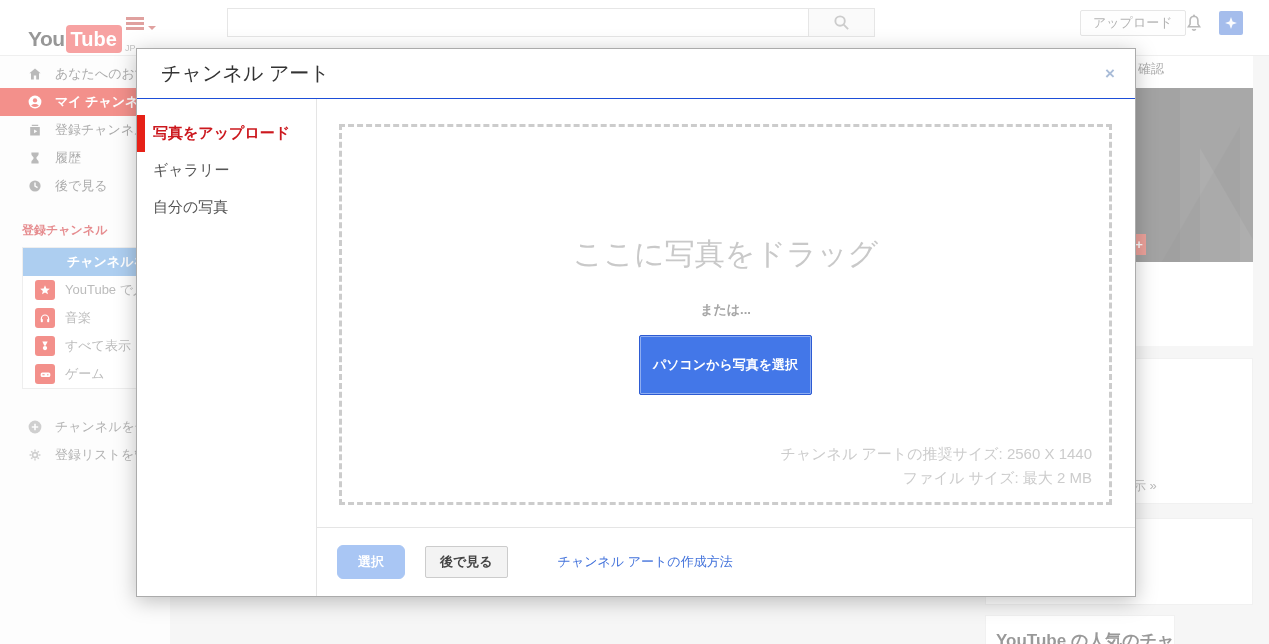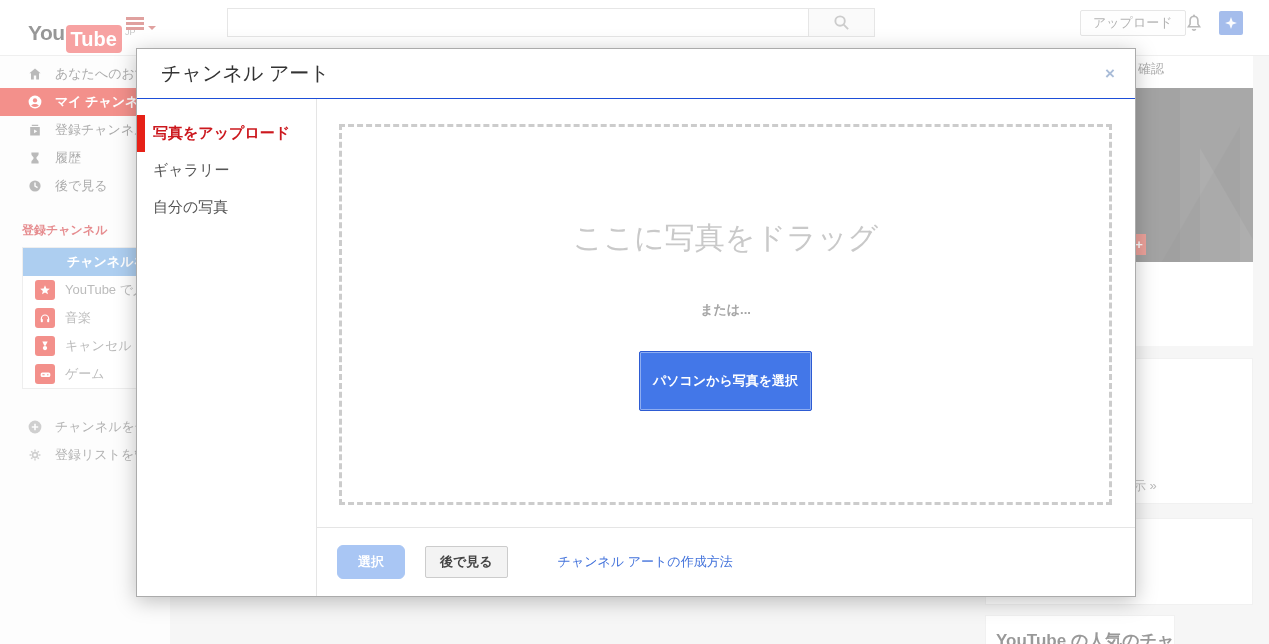--- a/index.html
+++ b/index.html
@@ -2,21 +2,21 @@
 <html><head>
 <meta charset="utf-8">
 <style>
   * { margin:0; padding:0; box-sizing:border-box; }
   html,body { width:1269px; height:644px; }
   body { font-family:"Liberation Sans", sans-serif; background:#ececec; overflow:hidden; }
   #stage { position:relative; width:1269px; height:644px; background:#ececec; overflow:hidden; }
 
   
   .topbar { position:absolute; left:0; top:0; width:1269px; height:56px; background:#fff; border-bottom:1px solid #dedede; z-index:1; }
-  .logo { position:absolute; left:28px; top:13px; display:flex; align-items:center; cursor:pointer; }
+  .logo { position:absolute; left:28px; top:13px; display:flex; align-items:flex-end; cursor:pointer; }
   .logo-you { font-size:21px; font-weight:bold; color:#2f2f2f; letter-spacing:-0.5px; line-height:28px; }
   .logo-tube { margin-left:1px; background:#ef4444; color:#fff; font-size:20px; font-weight:bold; border-radius:4px; padding:0 5px; line-height:28px;margin-top:12px; }
   .logo-region { font-size:9px; color:#8a8a8a; margin-left:3px; margin-top:-2px; }
   .guide-btn { position:absolute; left:126px; top:17px; width:30px; height:22px; cursor:pointer; }
   .guide-bars span { display:block; width:18px; height:2.5px; background:#c0423e; margin-bottom:2.6px; }
   .guide-caret { position:absolute; right:0; top:9px; width:0; height:0; border-left:4px solid transparent; border-right:4px solid transparent; border-top:4px solid #c0423e; }
   .search-wrap { position:absolute; left:227px; top:8px; display:flex; }
   .search-input { width:581px; height:29px; border:1px solid #ccc; border-right:none; background:#fff; padding:0 8px; font-size:14px; outline:none; }
   .search-btn { width:67px; height:29px; border:1px solid #ccc; background:#f5f5f5; display:flex; align-items:center; justify-content:center; cursor:pointer; }
   .upload-btn { position:absolute; left:1080px; top:10px; height:26px; padding:0 12px; border:1px solid #ccc; background:#fdfdfd; color:#666; font-size:13px; line-height:24px; cursor:pointer; border-radius:2px; }
@@ -62,21 +62,21 @@
   .m-header { height:50px; display:flex; align-items:center; padding:0 20px 0 24px; border-bottom:1px solid #1d4ed8; }
   .m-title { font-size:20px; color:#333; }
   .m-close { margin-left:auto; color:#a9bcd8; font-size:17px; font-weight:bold; cursor:pointer; line-height:1; }
   .m-body { display:flex; height:497px; }
   .m-nav { width:180px; border-right:1px solid #e5e5e5; padding-top:16px; }
   .m-nav-item { position:relative; padding:9px 16px; font-size:15px; color:#555; cursor:pointer; white-space:nowrap; }
   .m-nav-item.selected { color:#cc181e; font-weight:bold; }
   .m-nav-item.selected::before { content:""; position:absolute; left:0; top:0; bottom:0; width:8px; background:#e62117; }
   .m-right { flex:1; display:flex; flex-direction:column; }
   .m-content { flex:1; position:relative; }
-  .dropzone { position:absolute; left:22px; right:23px; top:25px; height:381px; border:3px dashed #ccc; display:flex; flex-direction:column; align-items:center; justify-content:center;gap:16px; }
+  .dropzone { position:absolute; left:22px; right:23px; top:25px; height:381px; border:3px dashed #ccc; display:flex; flex-direction:column; align-items:center; justify-content:center; }
   .drag-text { font-size:30px; color:#c9c9c9; }
   .or-text { margin:26px 0 16px; font-size:13px; font-weight:bold; color:#a5a5a5; }
   .btn-primary { font-size:13px; font-weight:bold; color:#fff; padding:20px 13px; background:#4377e8; border:1px solid #2d5bd3; border-radius:2px; box-shadow:inset 0 0 0 1px rgba(255,255,255,0.4); cursor:pointer; }
   .dz-hints { position:absolute; right:17px; bottom:12px; text-align:right; color:#ccc; font-size:15px; line-height:24px; }
   .m-footer { height:69px; border-top:1px solid #e5e5e5; display:flex; align-items:center; padding-left:20px; }
   .btn-select { background:#a9c6f4; border:1px solid #a9c6f4; color:#fff; font-weight:bold; font-size:13px; padding:7px 20px; border-radius:6px; cursor:default; }
   .btn-cancel { margin-left:20px; background:#f3f3f3; border:1px solid #ccc; color:#444; font-weight:bold; font-size:13px; padding:6px 14px; border-radius:2px; cursor:pointer; }
   .help-link { margin-left:50px; color:#4272db; font-size:13px; text-decoration:none; cursor:pointer; }
 
   svg { display:block; }
@@ -186,21 +186,21 @@
         </span>
         <span>音楽</span>
       </div>
       <div class="sub-row">
         <span class="badge">
           <svg width="12" height="12" viewBox="0 0 20 20">
             <path d="M5.5 2.5 h9 L11 9.5 H9 Z" fill="#fff"></path>
             <circle cx="10" cy="13.5" r="3.6" fill="#fff"></circle>
           </svg>
         </span>
-        <span>キャンセル</span>
+        <span>すべて表示</span>
       </div>
       <div class="sub-row">
         <span class="badge">
           <svg width="13" height="13" viewBox="0 0 20 20">
             <rect x="2.6" y="7" width="14.8" height="7" rx="2.4" fill="#fff"></rect>
             <rect x="5.2" y="9.6" width="3.4" height="1.6" fill="#e62117"></rect>
             <circle cx="13.6" cy="10.4" r="1" fill="#e62117"></circle>
           </svg>
         </span>
         <span>ゲーム</span>
@@ -248,20 +248,24 @@
         <div class="m-nav-item selected">写真をアップロード</div>
         <div class="m-nav-item">ギャラリー</div>
         <div class="m-nav-item">自分の写真</div>
       </div>
       <div class="m-right">
         <div class="m-content">
           <div class="dropzone">
             <div class="drag-text">ここに写真をドラッグ</div>
             <div class="or-text">または...</div>
             <button class="btn-primary">パソコンから写真を選択</button>
+            <div class="dz-hints">
+              <div>チャンネル アートの推奨サイズ: 2560 X 1440</div>
+              <div>ファイル サイズ: 最大 2 MB</div>
+            </div>
           </div>
         </div>
         <div class="m-footer">
           <button class="btn-select">選択</button>
           <button class="btn-cancel">後で見る</button>
           <a class="help-link">チャンネル アートの作成方法</a>
         </div>
       </div>
     </div>
   </div>

